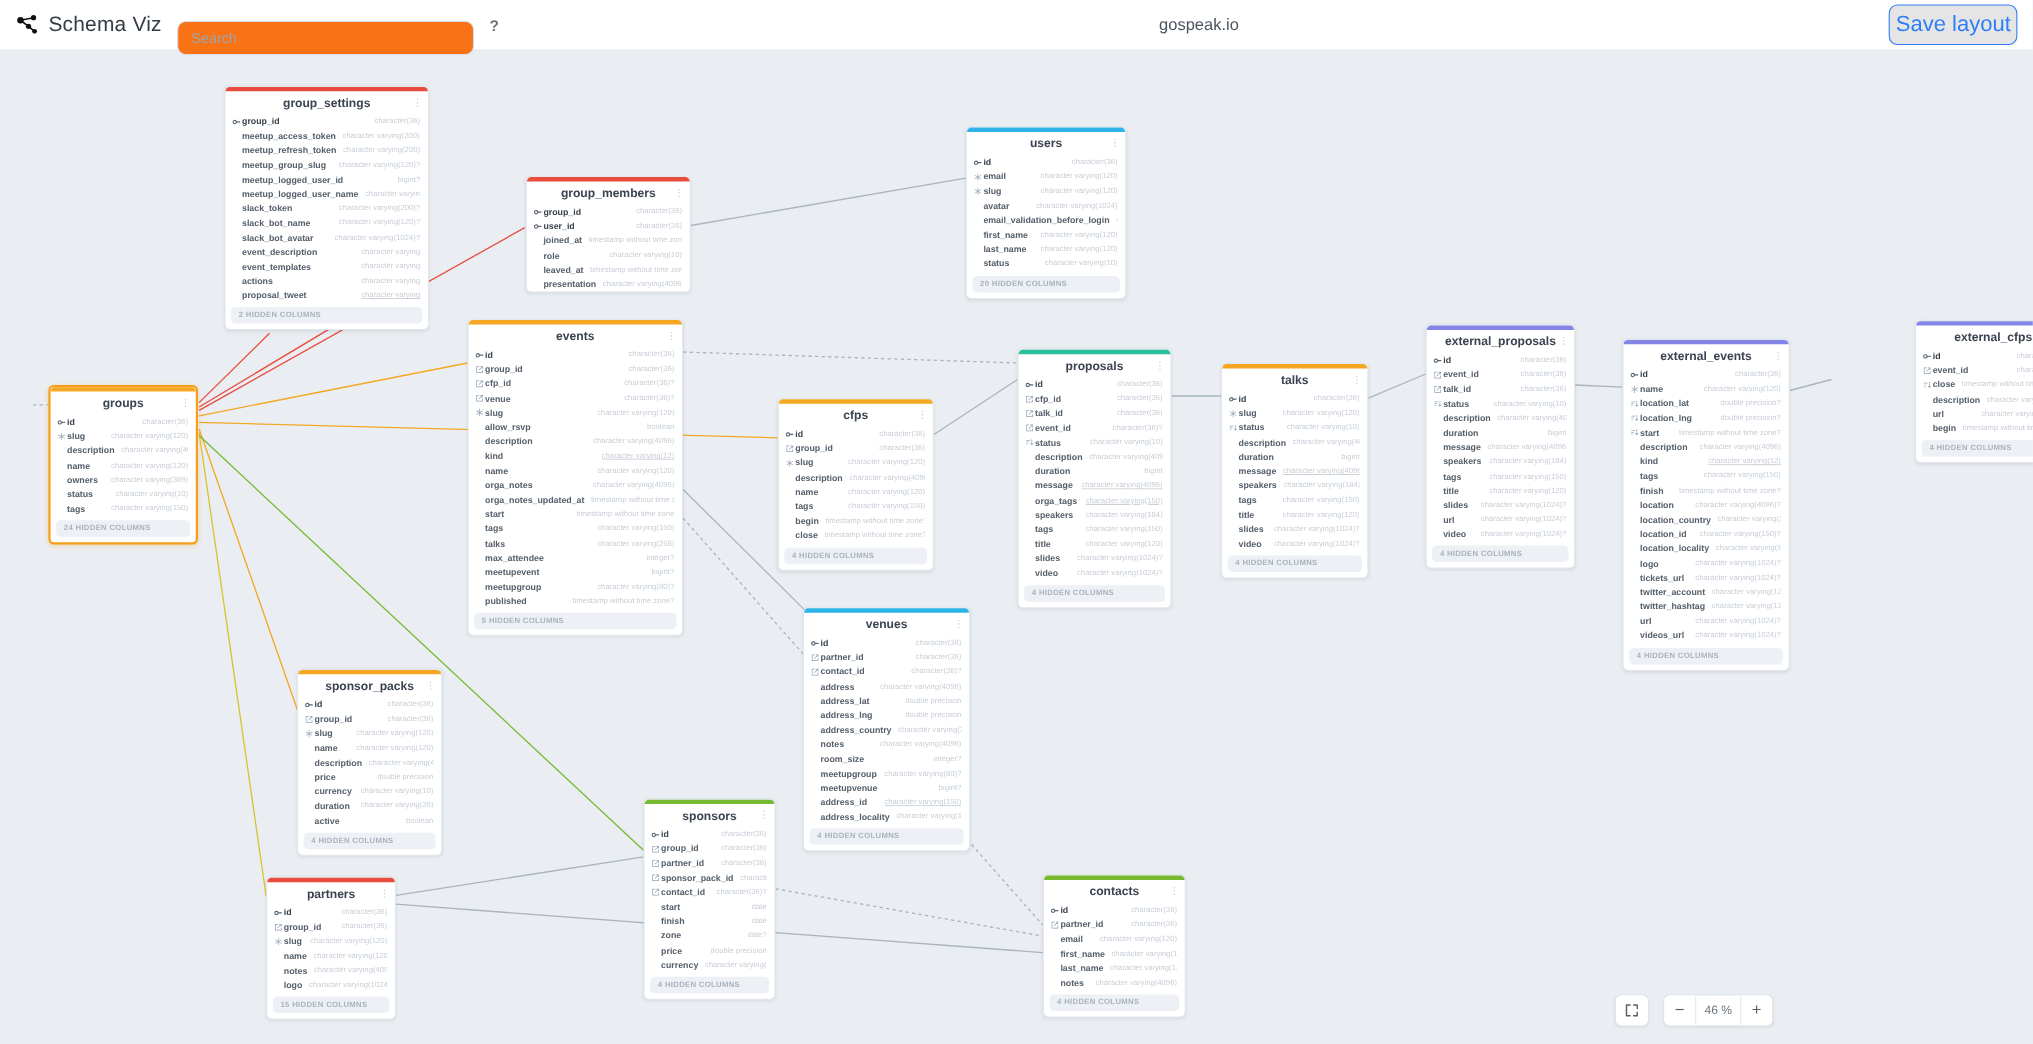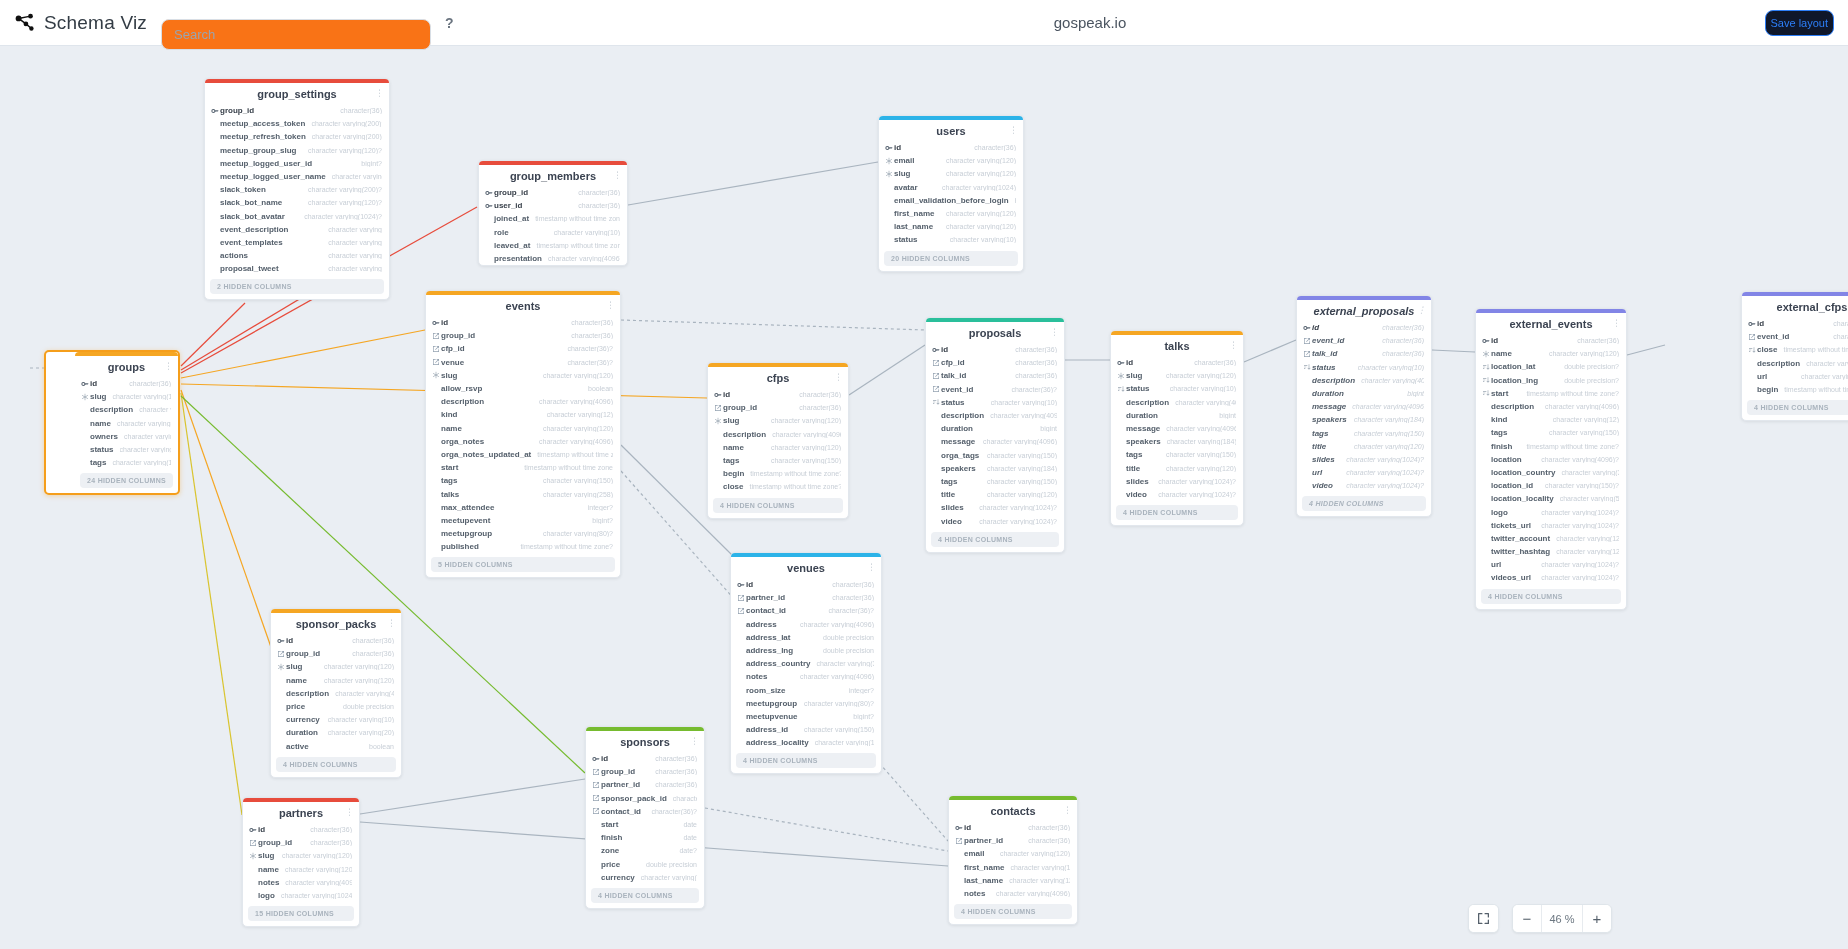--- a/index.html
+++ b/index.html
@@ -12,22 +12,22 @@
     padding:0 14px; gap:14px; z-index:10; }
   .brand { display:flex; align-items:center; gap:8px; }
   .brand .logo { width:22px; height:22px; }
   .brand .title { font-size:19px; font-weight:400; color:#333c45; letter-spacing:.2px; }
   .search { width:270px; height:31px; border:1px solid #d8dee5; border-radius:8px;
     padding:0 12px; font-size:13px; color:#3b4351; background:#f97316; outline:none;margin-top:24px; }
   .search::placeholder { color:#9aa4ae; }
   .help { color:#6b7580; font-size:14px; font-weight:700; }
   .project { position:absolute; left:1090px; transform:translateX(-50%);
     font-size:15px; color:#4a5460; }
-  .save-btn { margin-left:auto; background:#0f172a; border:1.5px solid #2d7ef7;
-    color:#2d7ef7; font-size:11px; padding:6px 5px; border-radius:8px;
+  .save-btn { margin-left:auto; background:#e5e5e5; border:1.5px solid #2d7ef7;
+    color:#2d7ef7; font-size:20px; padding:6px 5px; border-radius:8px;
     cursor:pointer; font-family:inherit; }
 
   
   .canvas { position:relative; width:1644px; height:903px; }
   .edges { position:absolute; left:0; top:0; z-index:1; }
 
   
   .tbl { position:absolute; background:#fff; border-radius:5px; z-index:2;
     border:1px solid #e2e7ed; box-shadow:0 1px 3px rgba(50,60,70,.10);
     font-size:8px; }
@@ -271,21 +271,21 @@
           <span class="cname">last_name</span>
           <span class="ctype">character varying(120)</span>
         </div>
         <div class="row">
           <span class="cicon"></span>
           <span class="cname">status</span>
           <span class="ctype">character varying(10)</span>
         </div>
         <div class="tfoot">20 HIDDEN COLUMNS</div>
       </div>
-      <div class="tbl selected" style="left: 44px; top: 304px; width: 136px; padding-left: 29px;">
+      <div class="tbl selected" style="left: 44px; top: 304px; width: 136px;">
         <div class="topband" style="background: rgb(245, 166, 35);"></div>
         <div class="hdr"><span class="tname">groups</span><span class="kebab">⋮</span></div>
         <div class="row pk">
           <span class="cicon">
             <svg width="8" height="8" viewBox="0 0 24 24">
               <path fill="#5a6673" d="M12.65 10A6 6 0 1 0 7 18a6 6 0 0 0 5.65-4H14l1.5-1.5L17 14l1.5-1.5L20 14l2.5-2.5L21 10h-8.35zM7 15a3 3 0 1 1 .01-6.01A3 3 0 0 1 7 15z"></path>
             </svg>
           </span>
           <span class="cname">id</span>
           <span class="ctype">character(36)</span>
@@ -658,21 +658,21 @@
           <span class="cname">slides</span>
           <span class="ctype">character varying(1024)?</span>
         </div>
         <div class="row">
           <span class="cicon"></span>
           <span class="cname">video</span>
           <span class="ctype">character varying(1024)?</span>
         </div>
         <div class="tfoot">4 HIDDEN COLUMNS</div>
       </div>
-      <div class="tbl" style="left: 1296px; top: 249px; width: 136px; font-style: italic;">
+      <div class="tbl" style="left: 1296px; top: 249px; width: 136px;">
         <div class="topband" style="background: rgb(130, 133, 230);"></div>
         <div class="hdr"><span class="tname">external_proposals</span><span class="kebab">⋮</span></div>
         <div class="row pk">
           <span class="cicon">
             <svg width="8" height="8" viewBox="0 0 24 24">
               <path fill="#5a6673" d="M12.65 10A6 6 0 1 0 7 18a6 6 0 0 0 5.65-4H14l1.5-1.5L17 14l1.5-1.5L20 14l2.5-2.5L21 10h-8.35zM7 15a3 3 0 1 1 .01-6.01A3 3 0 0 1 7 15z"></path>
             </svg>
           </span>
           <span class="cname">id</span>
           <span class="ctype">character(36)</span>

